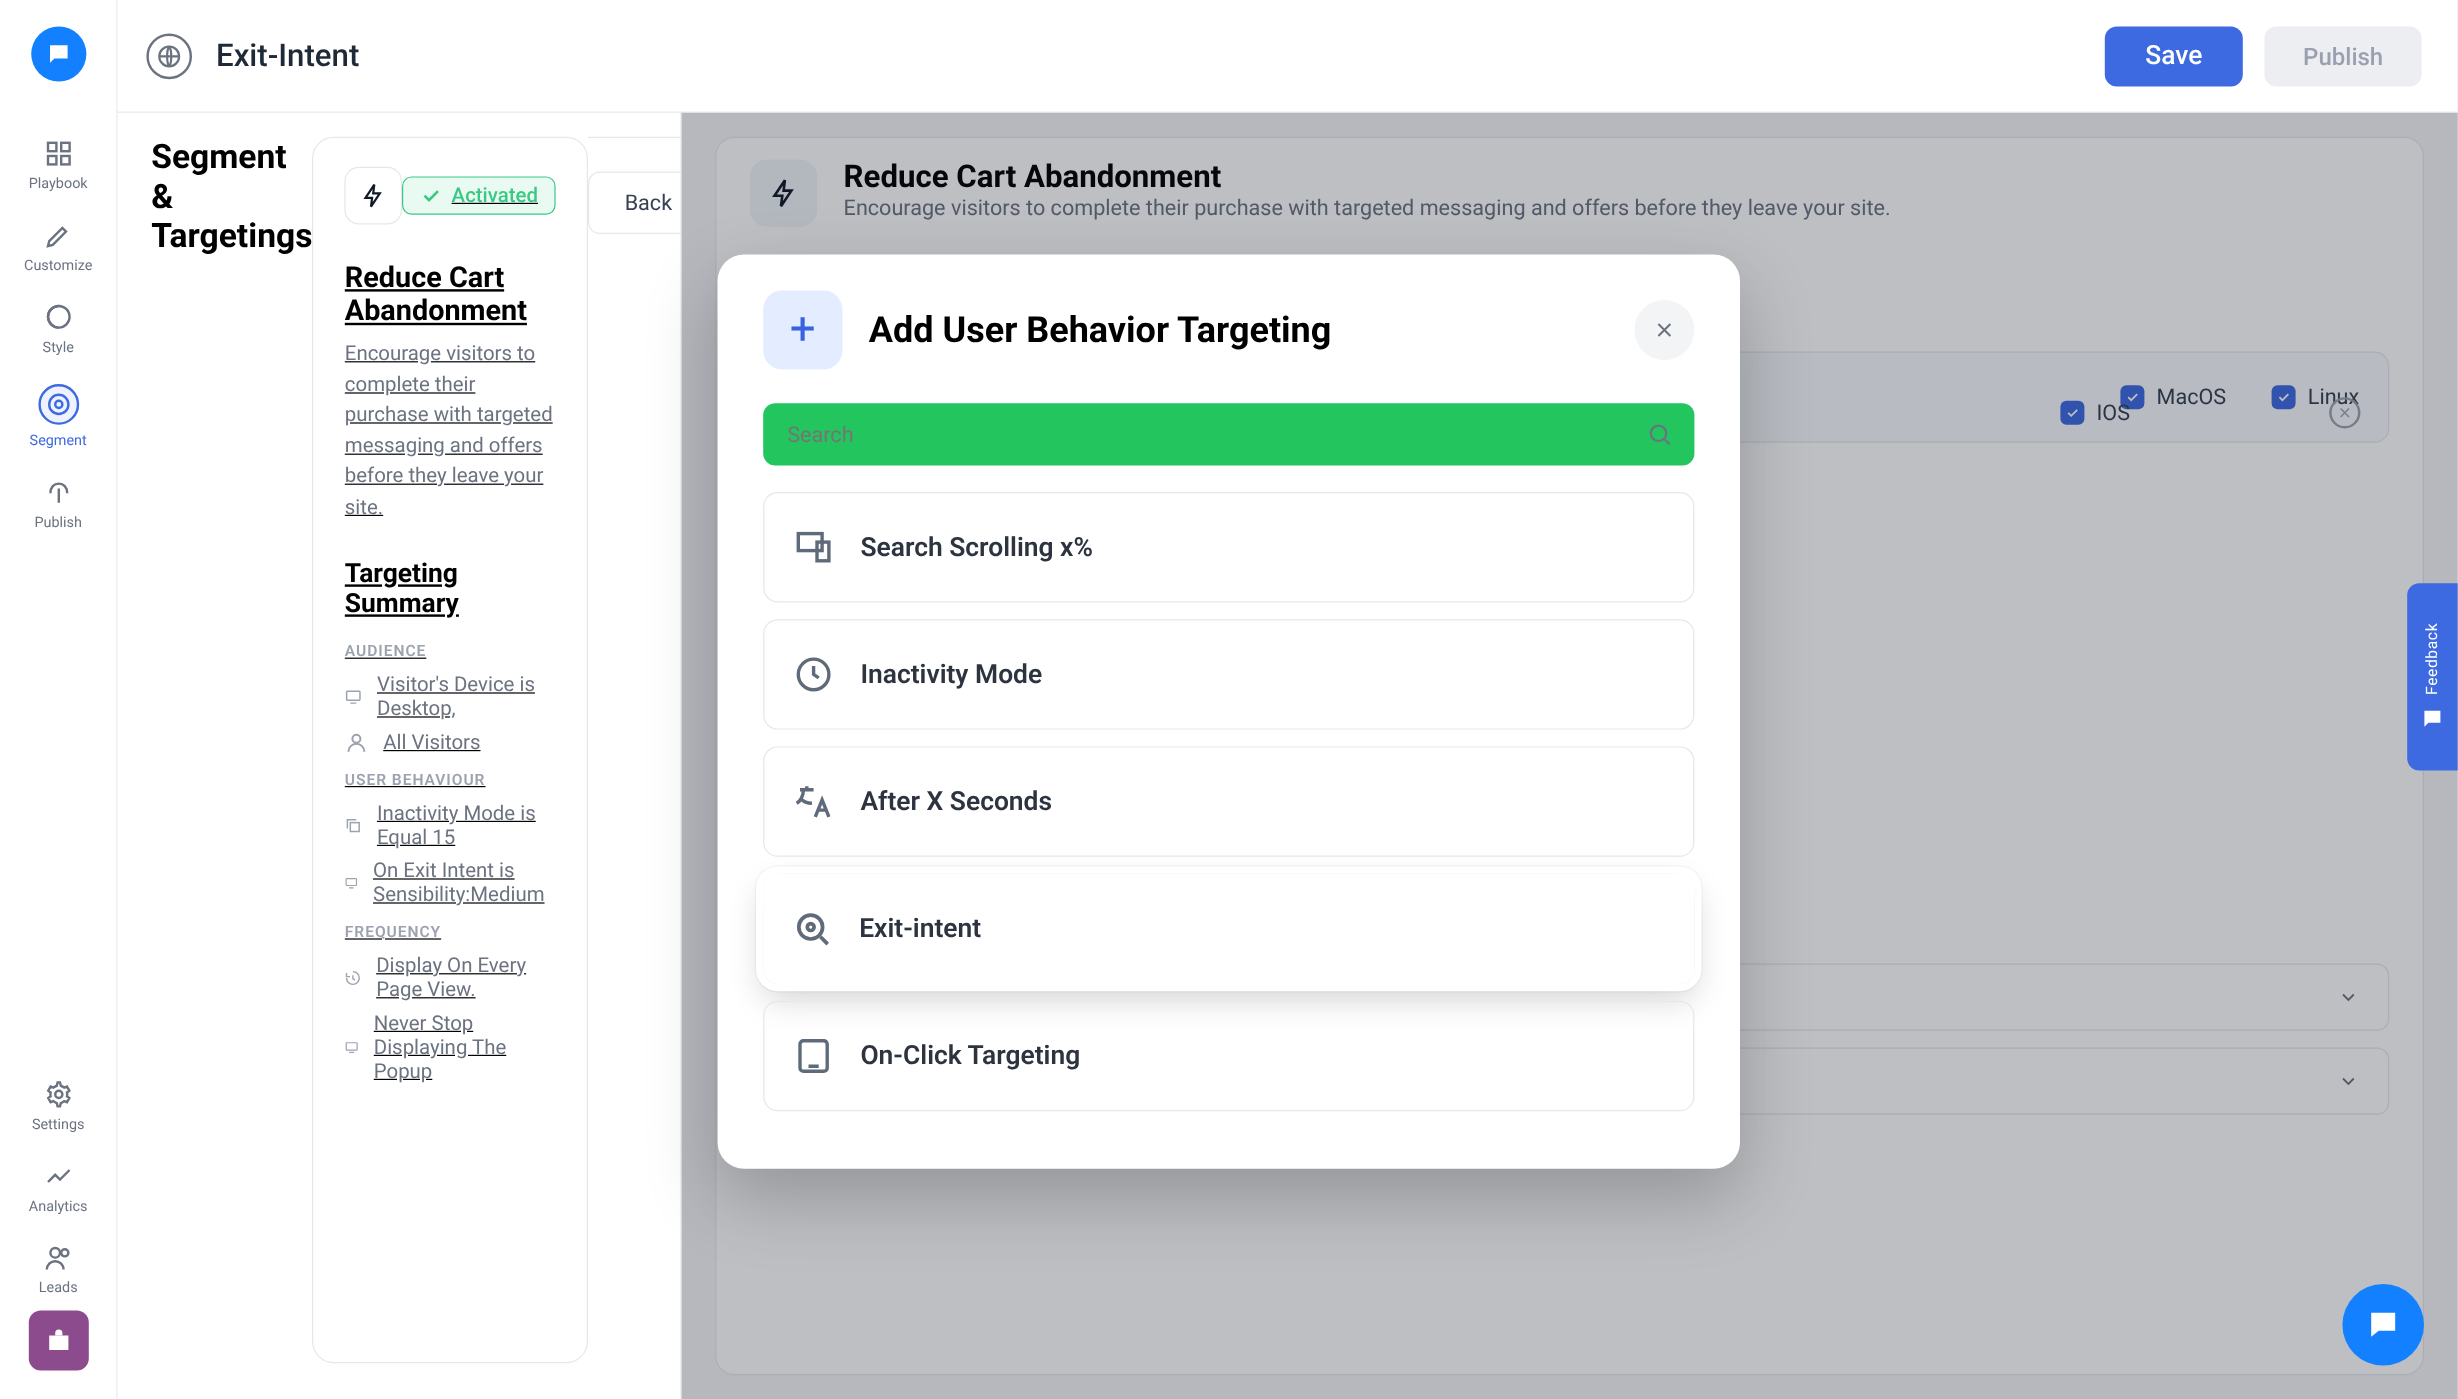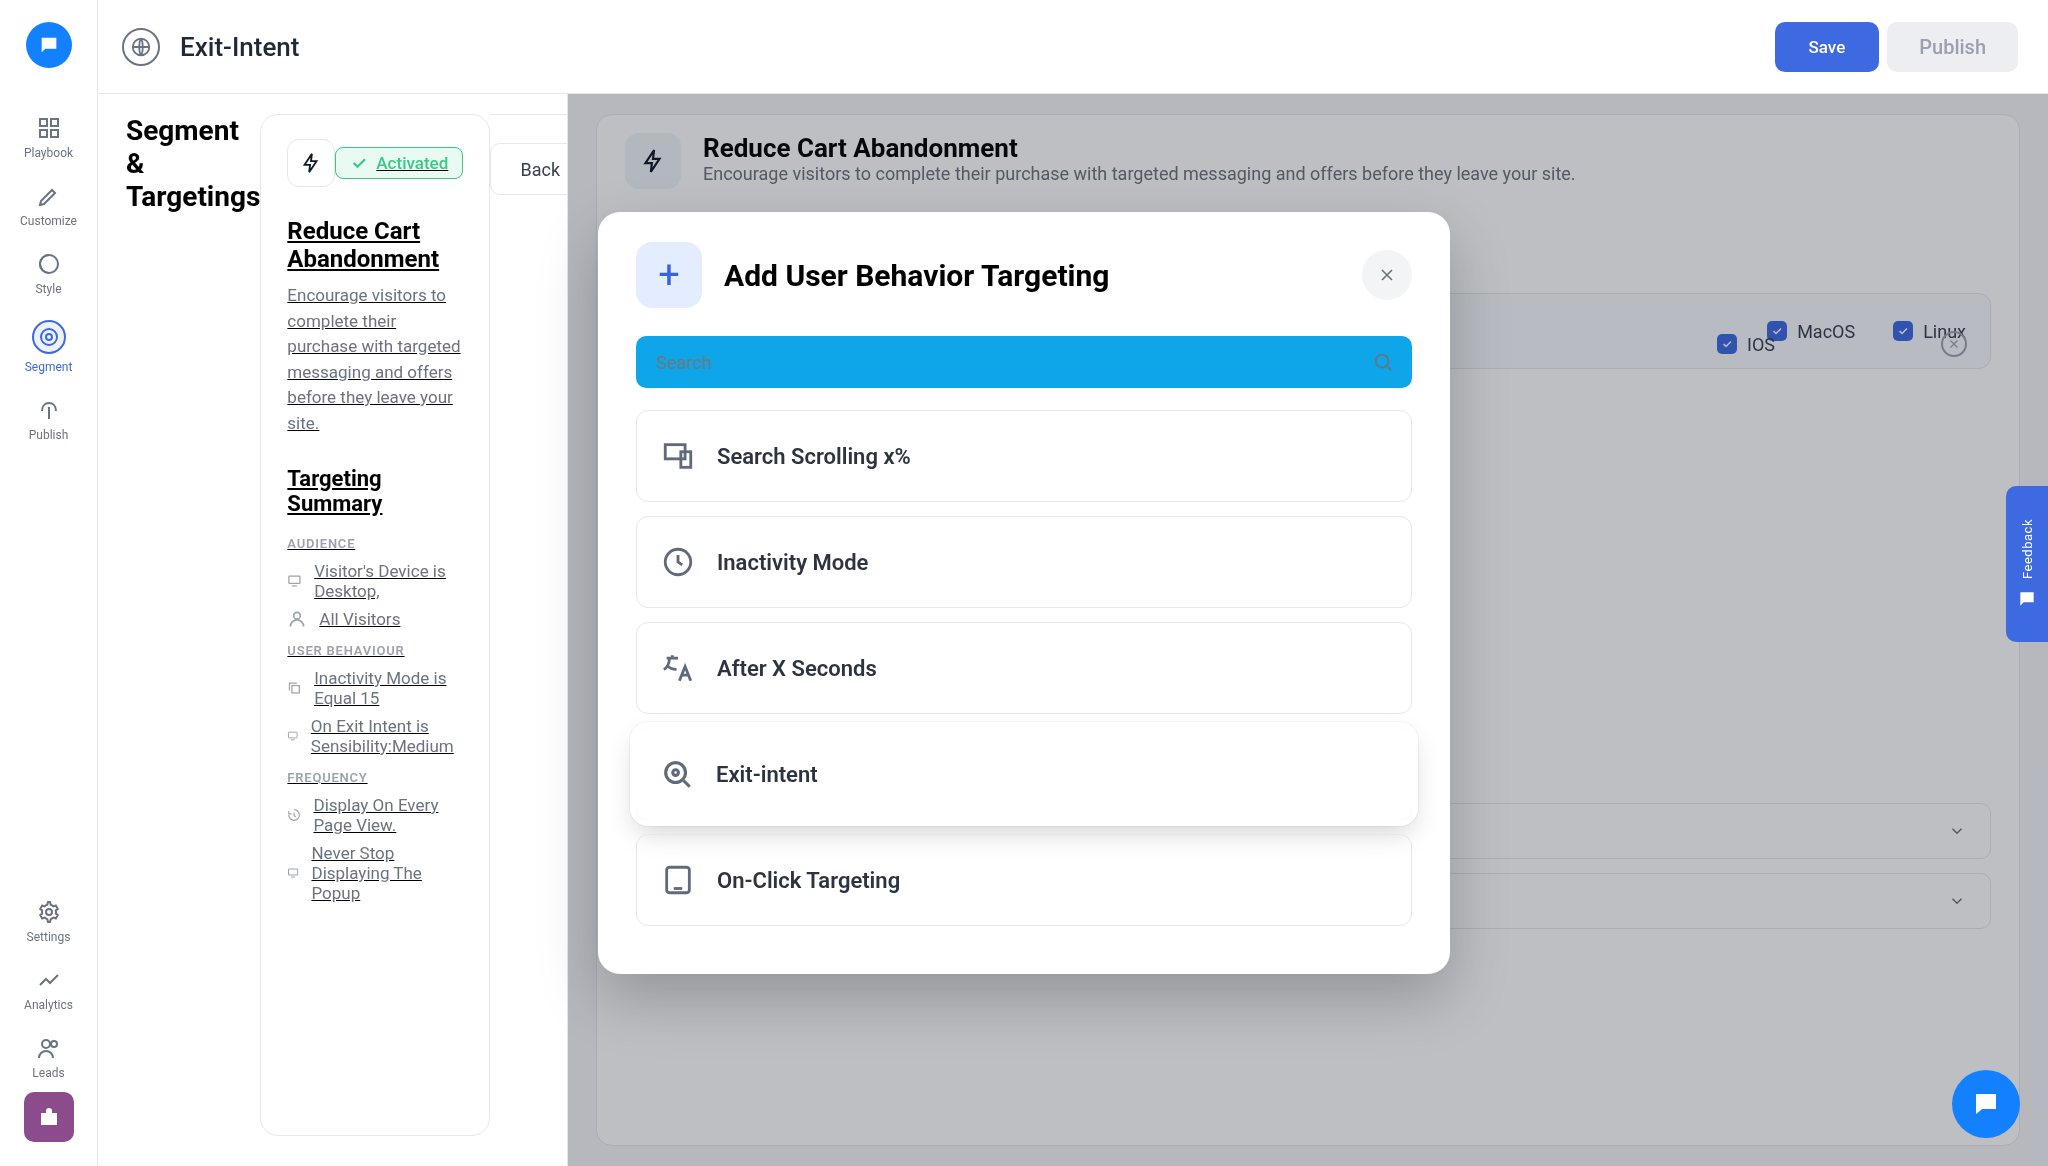--- a/index.html
+++ b/index.html
@@ -25,21 +25,21 @@
 .nav-item svg{width:24px;height:24px;}
 .nav-item.active{color:var(--brand);}
 .nav-item.active .icon-circle{width:34px;height:34px;border-radius:50%;border:2px solid var(--brand);display:flex;align-items:center;justify-content:center;background:#eef2ff;}
 .nav-spacer{flex:1;}
 .nav-toolbox{width:50px;height:50px;border-radius:10px;background:#8b4b8d;display:flex;align-items:center;justify-content:center;margin-bottom:24px;}
 
 
 .top-bar{position:absolute;left:98px;right:0;top:0;height:94px;background:#fff;border-bottom:1px solid var(--border);display:flex;align-items:center;padding:0 30px 0 24px;}
 .globe-btn{width:38px;height:38px;border-radius:50%;border:2px solid #6b7280;display:flex;align-items:center;justify-content:center;margin-right:20px;}
 .top-title{font-size:26px;color:#1f2937;font-weight:500;flex:1;}
-.btn-save{height:50px;padding:0 34px;border-radius:10px;background:var(--brand);color:#fff;font-size:17px;font-weight:500;display:flex;align-items:center;margin-right:8px;}
+.btn-save{height:50px;padding:0 34px;border-radius:10px;background:var(--brand);color:#fff;font-size:22px;font-weight:500;display:flex;align-items:center;margin-right:18px;}
 .btn-publish{height:50px;padding:0 32px;border-radius:10px;background:#edeef2;color:#9aa0b0;font-size:20px;font-weight:500;display:flex;align-items:center;}
 
 
 .left-panel{position:absolute;left:98px;top:94px;width:470px;bottom:0;background:#fff;border-right:1px solid var(--border);padding:20px 26px 0 28px;display:flex;flex-direction:row;}
 .lp-title{font-size:28px;font-weight:700;margin-bottom:22px;}
 .card{border:1px solid var(--border);border-radius:18px;padding:24px 26px 28px;margin-bottom:30px;text-decoration:underline;}
 .card-head{display:flex;align-items:center;margin-bottom:30px;}
 .flash-badge{width:48px;height:48px;border-radius:12px;border:1px solid var(--border);display:flex;align-items:center;justify-content:center;margin-right:auto;}
 .pill-activated{height:32px;border-radius:8px;background:#e9faf2;color:var(--green);font-size:17px;font-weight:500;display:flex;align-items:center;gap:8px;padding:0 14px;border:1px solid var(--green);}
 .card-title{font-size:24px;font-weight:700;margin-bottom:10px;}
@@ -70,21 +70,21 @@
 .freq-row .val{color:#111827;}
 .freq-row .chev{margin-left:auto;}
 
 
 .scrim{position:absolute;left:568px;top:94px;right:0;bottom:0;background:rgba(17,24,39,.28);}
 .modal{position:absolute;left:598px;top:212px;width:852px;border-radius:22px;background:#fff;box-shadow:0 24px 60px rgba(0,0,0,.22);padding:30px 38px 34px;}
 .modal-head{display:flex;align-items:center;gap:22px;margin-bottom:28px;}
 .plus-badge{width:66px;height:66px;border-radius:16px;background:#e4edff;color:#3762e0;display:flex;align-items:center;justify-content:center;font-size:38px;}
 .modal-title{font-size:30px;font-weight:700;}
 .modal-close{margin-left:auto;width:50px;height:50px;border-radius:50%;background:#f3f4f6;display:flex;align-items:center;justify-content:center;}
-.modal-search{height:52px;border-radius:10px;background:#0ea5e9;display:flex;align-items:center;padding:0 18px;gap:12px;margin-bottom:22px;}
+.modal-search{height:52px;border-radius:10px;background:#22c55e;display:flex;align-items:center;padding:0 18px;gap:12px;margin-bottom:22px;}
 .modal-search input{flex:1;border:none;background:transparent;font-size:18px;color:#111827;outline:none;}
 .opt{height:92px;border:1.5px solid var(--border);border-radius:12px;display:flex;align-items:center;gap:22px;padding:0 24px;margin-bottom:14px;font-size:22px;font-weight:600;color:#2d3440;}
 .opt svg{width:34px;height:34px;color:#5f6b7a;}
 .opt.highlight{border:none;box-shadow:0 0 0 6px #fff,0 0 0 7px rgba(0,0,0,.04),0 12px 28px rgba(0,0,0,.18);}
 
 .fb-tab{position:absolute;right:0;top:486px;width:42px;height:156px;background:var(--brand);border-radius:10px 0 0 10px;display:flex;flex-direction:column;align-items:center;justify-content:center;color:#fff;}
 .fb-tab span{writing-mode:vertical-rl;transform:rotate(180deg);font-size:13px;letter-spacing:.04em;}
 
 .chat-fab{position:absolute;right:28px;bottom:28px;width:68px;height:68px;border-radius:50%;background:#1381ff;display:flex;align-items:center;justify-content:center;}
 </style>

